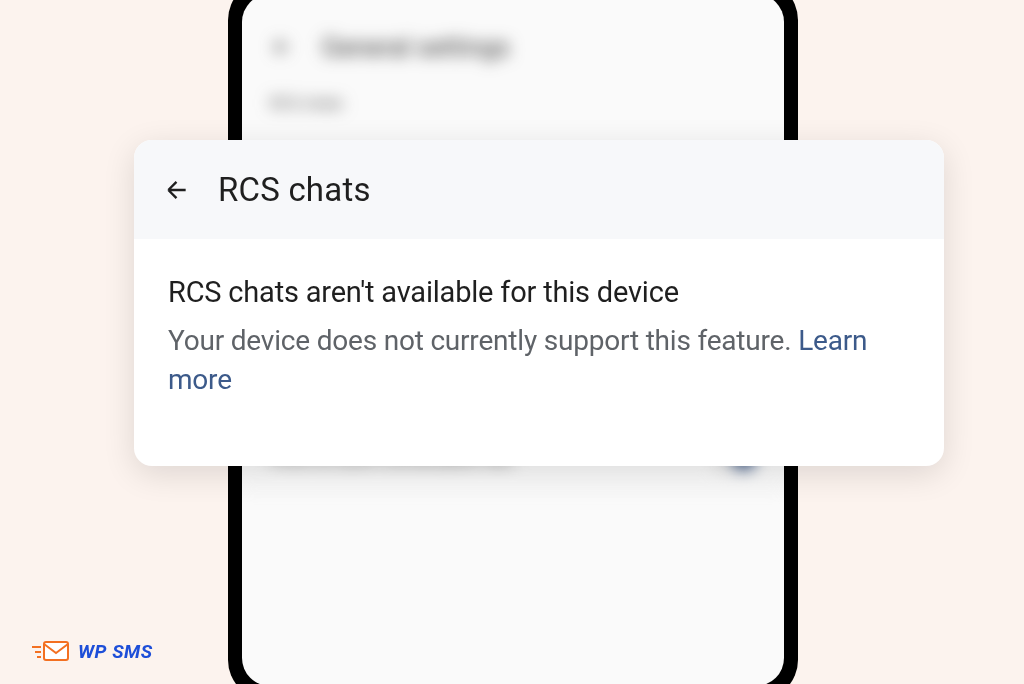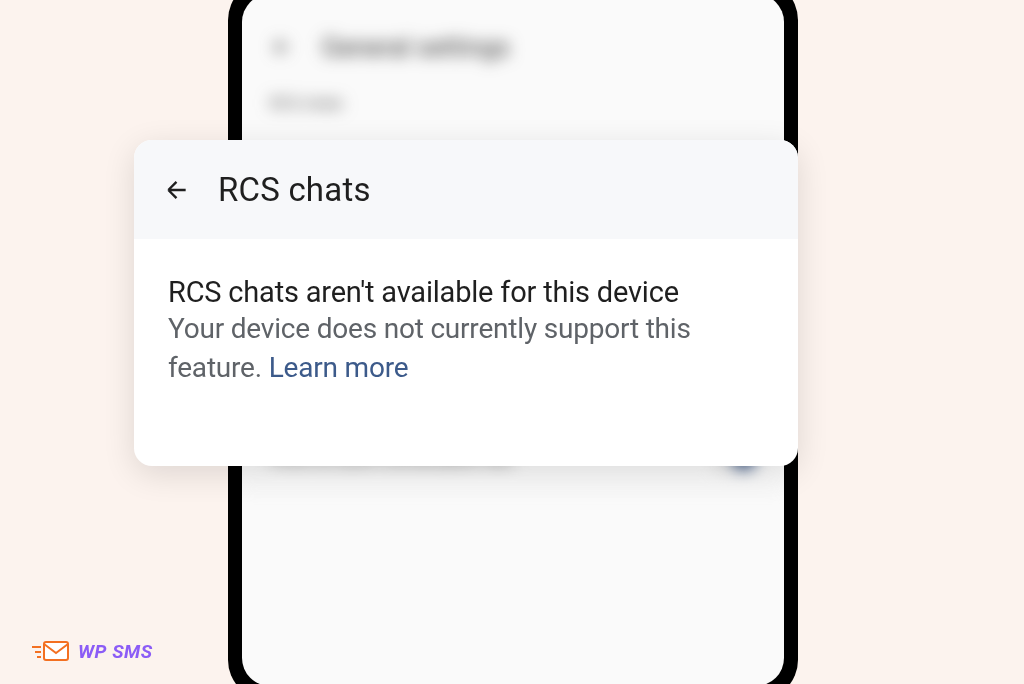--- a/index.html
+++ b/index.html
@@ -99,21 +99,21 @@
     
     .blur-spacer {
       height: 120px;
     }
     
     
     .card {
       position: absolute;
       left: 134px;
       top: 140px;
-      width: 664px;
+      width: 810px;
       height: 326px;
       background: #fff;
       border-radius: 18px;
       box-shadow: 0 8px 32px rgba(0,0,0,0.12);
       overflow: hidden;
     }
     
     .card-header {
       display: flex;
       align-items: center;
@@ -147,21 +147,21 @@
     }
     
     .card-body {
       padding: 36px 34px;
     }
     
     .card-heading {
       font-size: 29px;
       color: #1f1f1f;
       font-weight: 400;
-      margin-bottom: 0;
+      margin-bottom: 12px;
       letter-spacing: -0.2px;
     }
     
     .card-text {
       font-size: 28px;
       color: #5f6368;
       font-weight: 400;
       line-height: 1.4;
       letter-spacing: -0.2px;
     }
@@ -185,21 +185,21 @@
     .logo-icon {
       width: 38px;
       height: 26px;
       position: relative;
     }
     
     .logo-text {
       font-size: 19px;
       font-weight: 700;
       font-style: italic;
-      color: #8b5cf6;
+      color: #1d4ed8;
       letter-spacing: 0.5px;
     }
   </style>
 </head>
 <body>
 
 <div class="phone-frame">
   <div class="phone-screen">
     <div class="blurred-content">
       <div class="blur-header">

